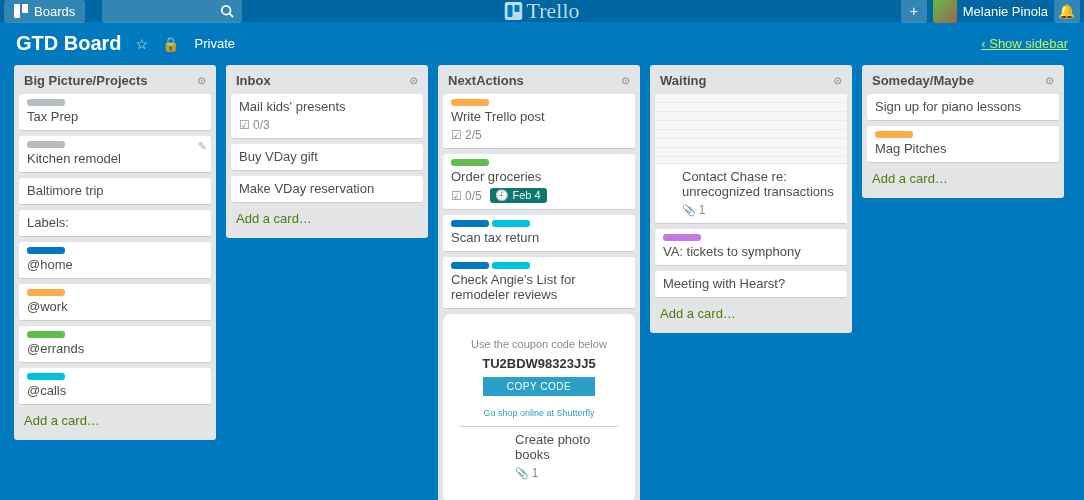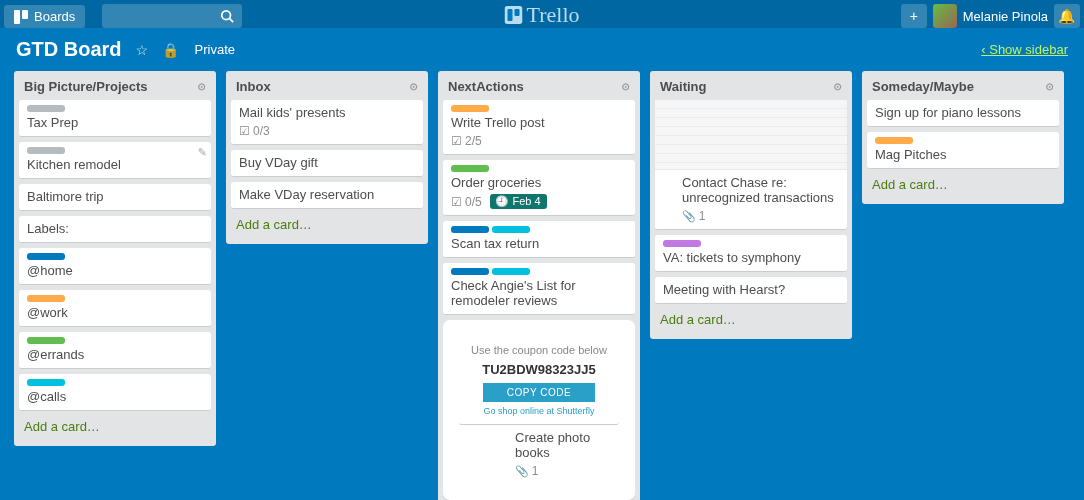--- a/index.html
+++ b/index.html
@@ -6,24 +6,24 @@
   body {
     font-family: -apple-system, BlinkMacSystemFont, "Segoe UI", Helvetica, Arial, sans-serif;
     background: #0079bf;
     width: 1084px;
     height: 500px;
     overflow: hidden;
     color: #333;
     font-size: 14px;
   }
   .topbar {
-    height: 28px;
+    height: 22px;
     background: rgba(0,0,0,0.15);
     display: flex;
-    align-items: flex-end;
+    align-items: center;
     padding: 0 4px;
     position: relative;
     gap: 11px;
   }
   .boards-btn {
     background: rgba(255,255,255,0.2);
     color: #fff;
     border-radius: 3px;
     padding: 4px 10px;
     font-size: 13px;
@@ -231,21 +231,21 @@
     background: #2aa0c8;
     color: #fff;
     font-size: 10px;
     padding: 4px 24px;
     display: inline-block;
     letter-spacing: .5px;
   }
   .fine {
     font-size: 9px;
     color: #2aa0c8;
-    margin-top: 4px;
+    margin-top: 12px;
   }
   .statement {
      width:100%;height:100%;
      background:
        repeating-linear-gradient(#f6f6f6 0 8px,#eaeaea 8px 9px);
   }
   
   .c-green{background:#61bd4f}
   .c-orange{background:#ffab4a}
   .c-red{background:#eb5a46}

